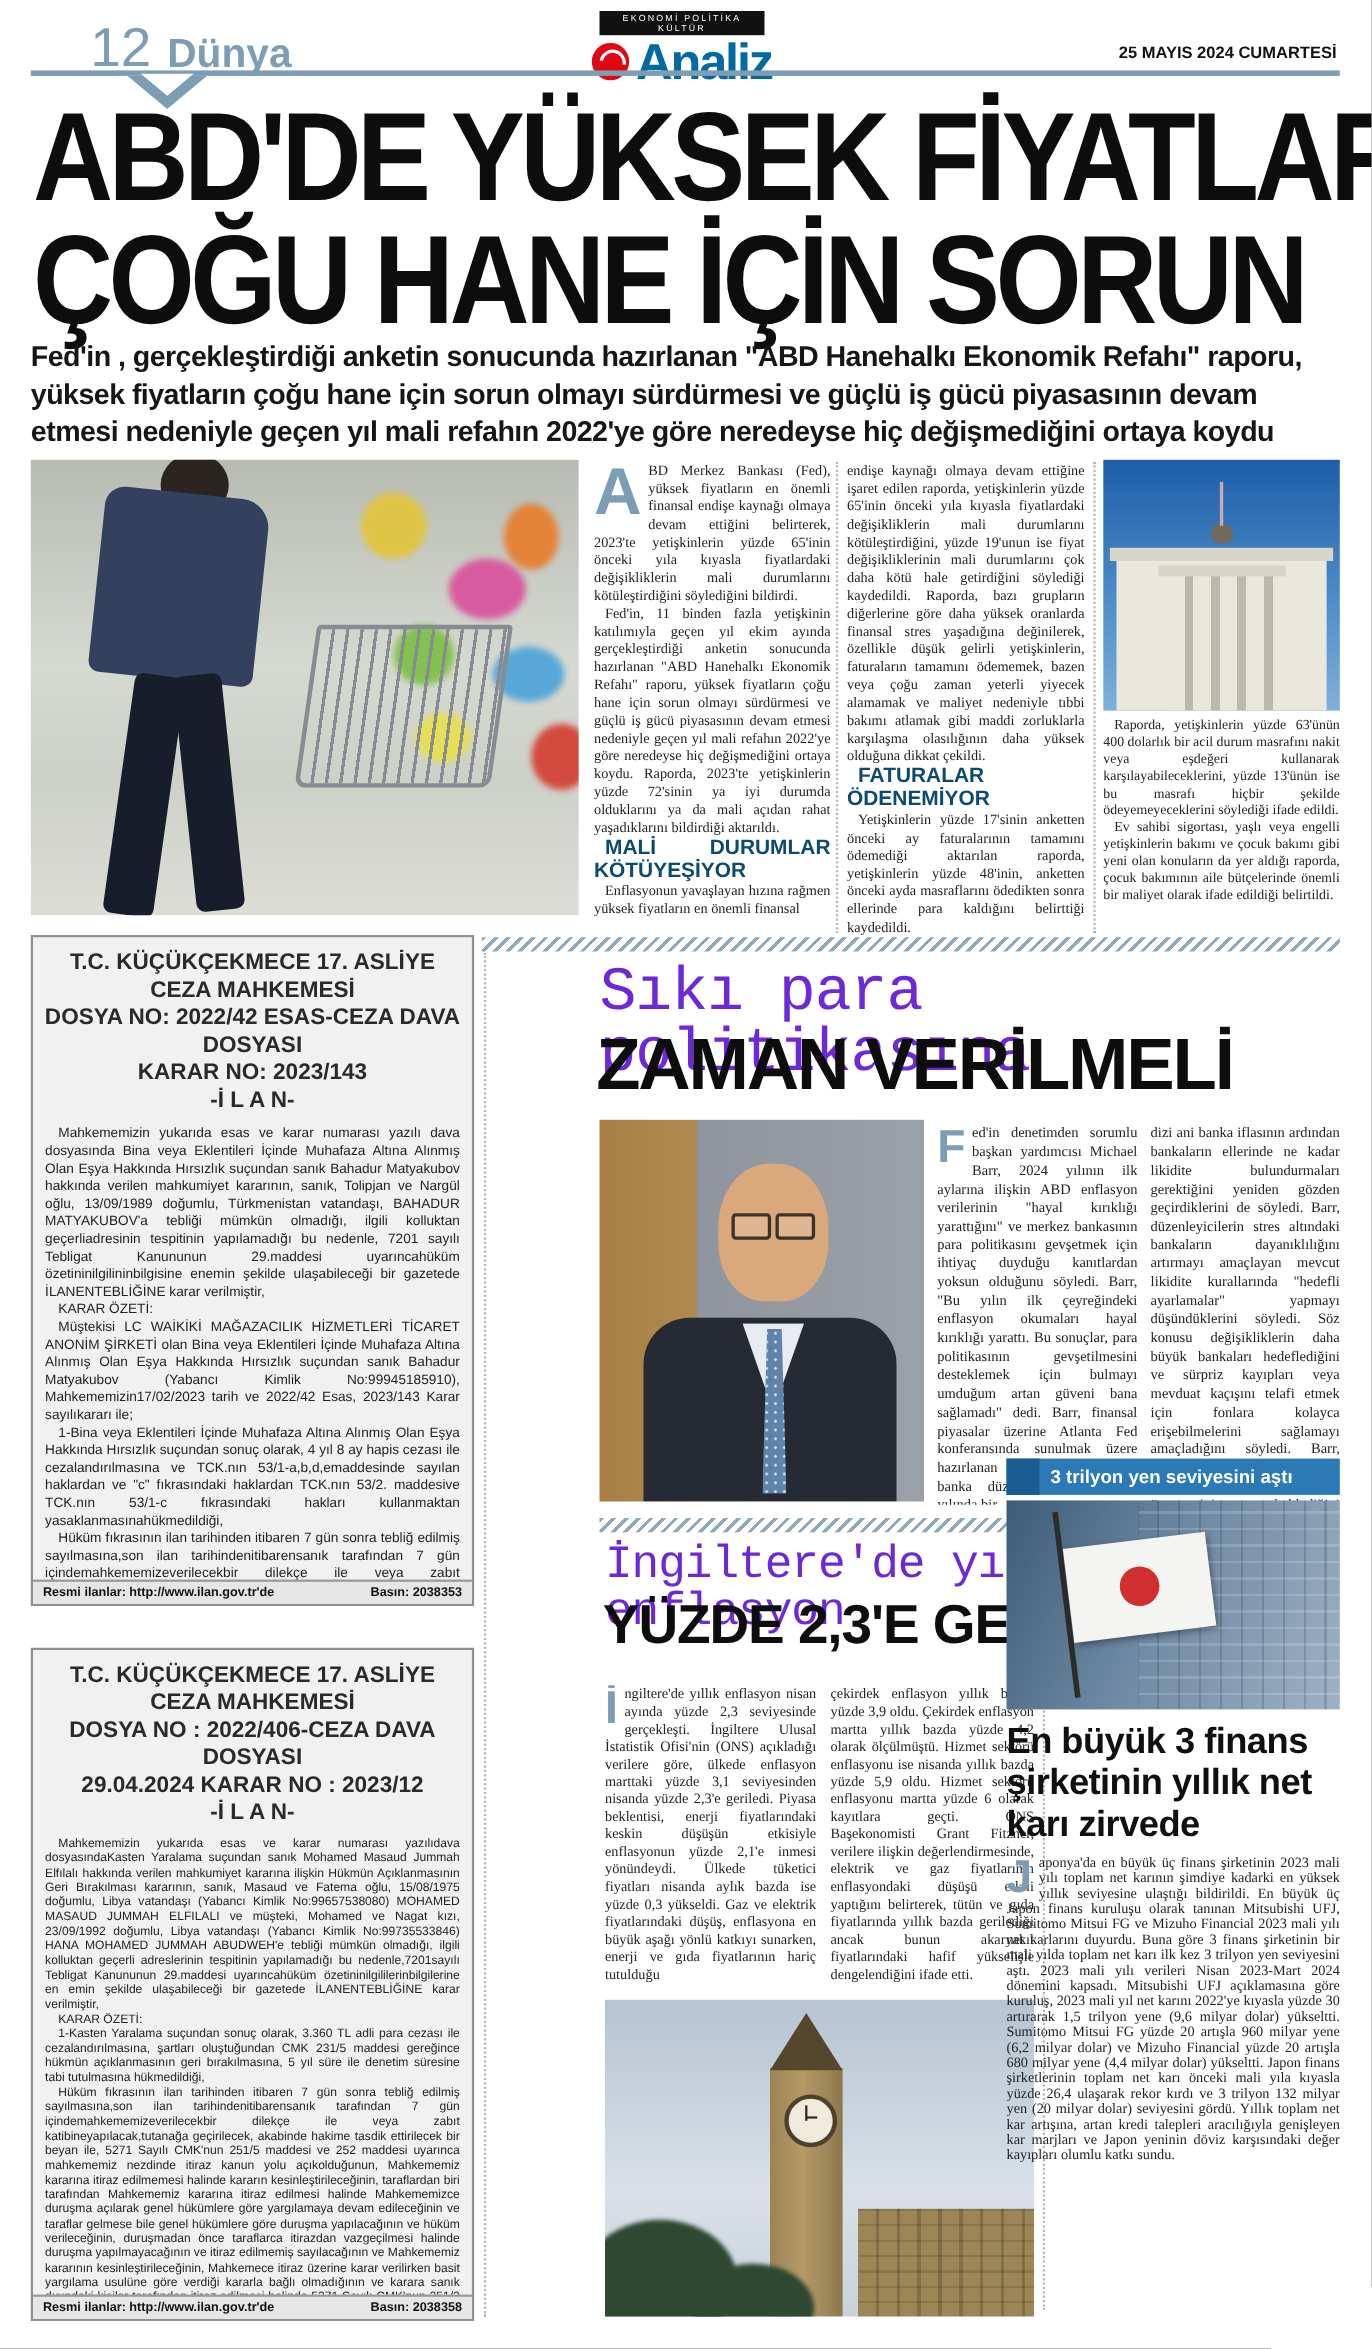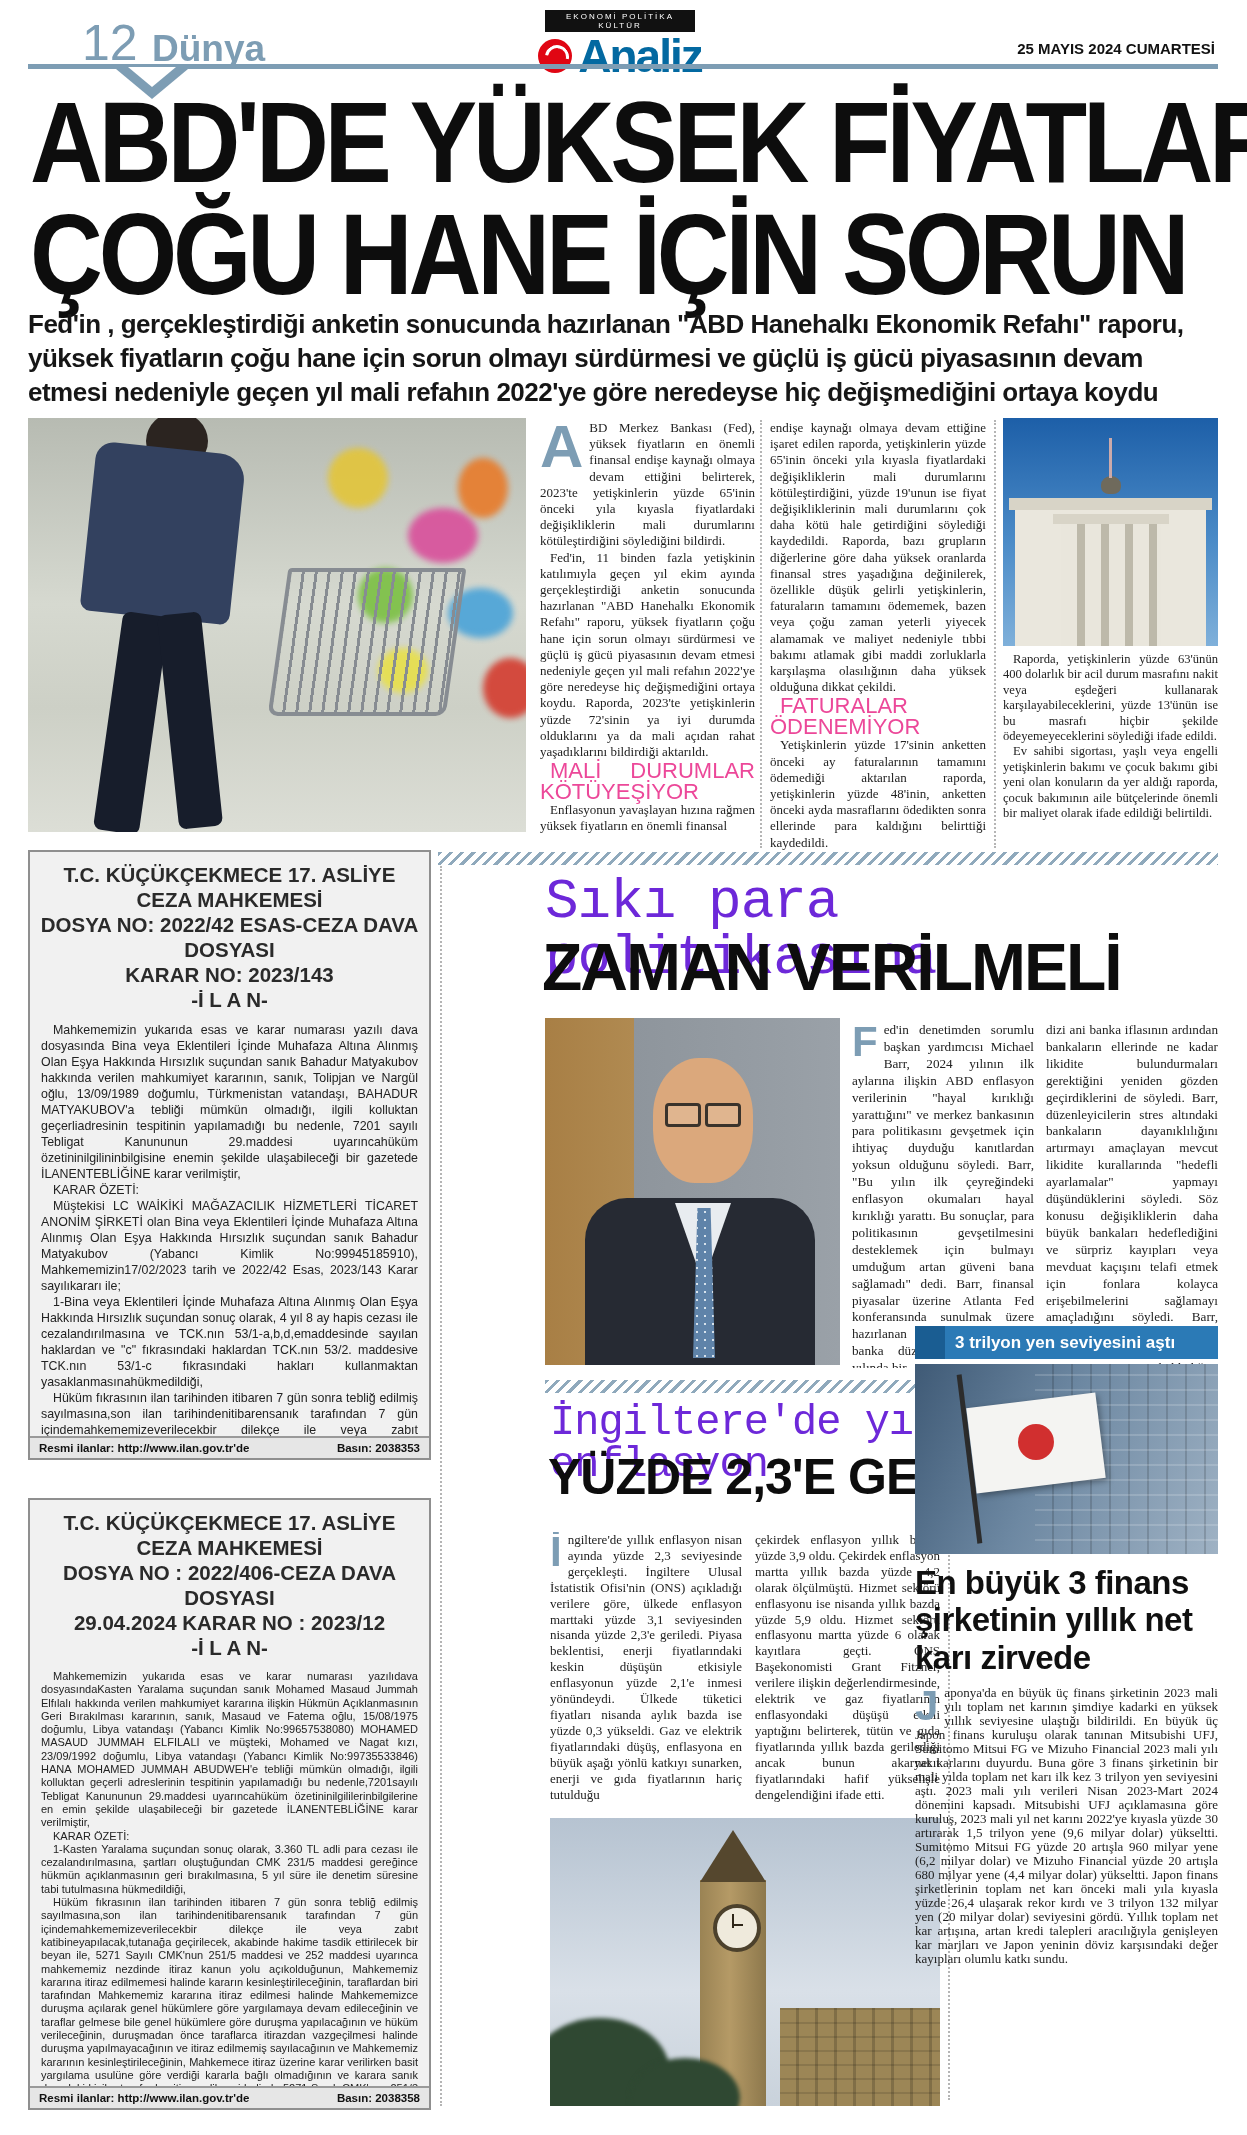--- a/index.html
+++ b/index.html
@@ -24,22 +24,22 @@
   .tri-in{width:0;height:0;border-left:24px solid transparent;border-right:24px solid transparent;border-top:20px solid #ffffff;}
 
   
   .mainhead{font-family:"Liberation Sans",sans-serif;font-weight:700;font-size:97px;line-height:.98;
             letter-spacing:-4px;color:#0d0d0d;white-space:nowrap;transform:scale(1.04,1.18);transform-origin:left top;}
   .standfirst{font-family:"Liberation Sans",sans-serif;font-weight:700;font-size:26px;line-height:1.3;
               letter-spacing:-.5px;color:#161616;text-align:left;}
   .bodycol{font-size:13px;line-height:16.2px;text-align:justify;overflow:hidden;color:#222;}
   .bodycol p{margin:0 0 0 0;text-indent:10px;}
   .bodycol p.noindent{text-indent:0;}
-  .colsub{font-family:"Liberation Sans",sans-serif;font-weight:400;font-size:22px;line-height:21px;
-          color:#ec4899;margin:7px 0 5px 0;text-indent:0;}
+  .colsub{font-family:"Liberation Sans",sans-serif;font-weight:700;font-size:19px;line-height:21px;
+          color:#0c4a6e;margin:7px 0 5px 0;text-indent:0;}
   .dropcap{float:left;font-family:"Liberation Sans",sans-serif;font-weight:700;color:#7d9db4;
            font-size:60px;line-height:.8;margin:3px 6px 0 0;}
   .dropcap.small{font-size:42px;}
   .vdots{border-left:2px dotted #b5b5b5;width:0;}
 
   
   .hatch{height:13px;background:repeating-linear-gradient(135deg,#8fa9bc 0 3px,#ffffff 3px 8px);}
 
   
   .ilan{border:2px solid #8f8f8f;background:#f1f1f1;box-sizing:border-box;font-family:"Liberation Sans",sans-serif;}

